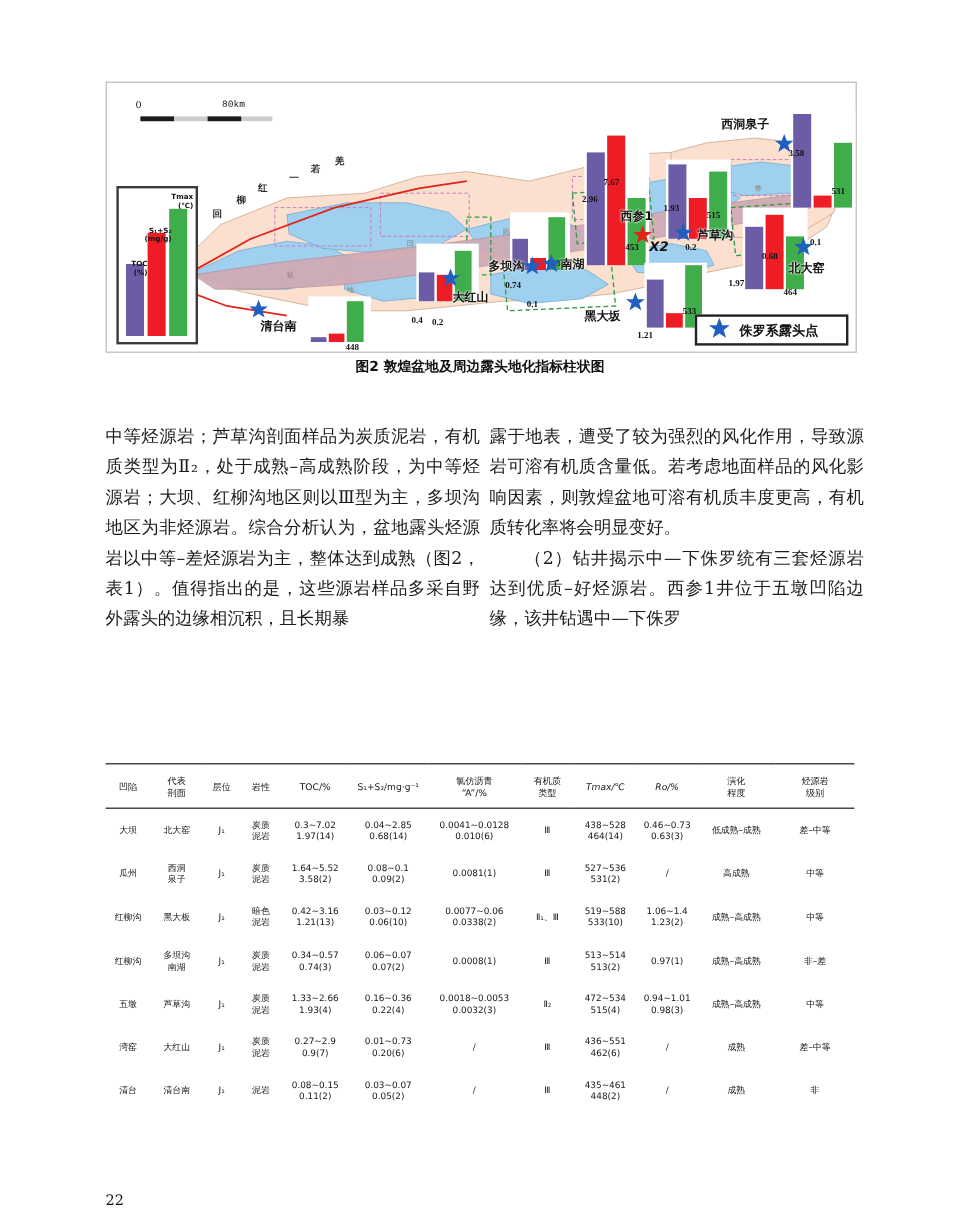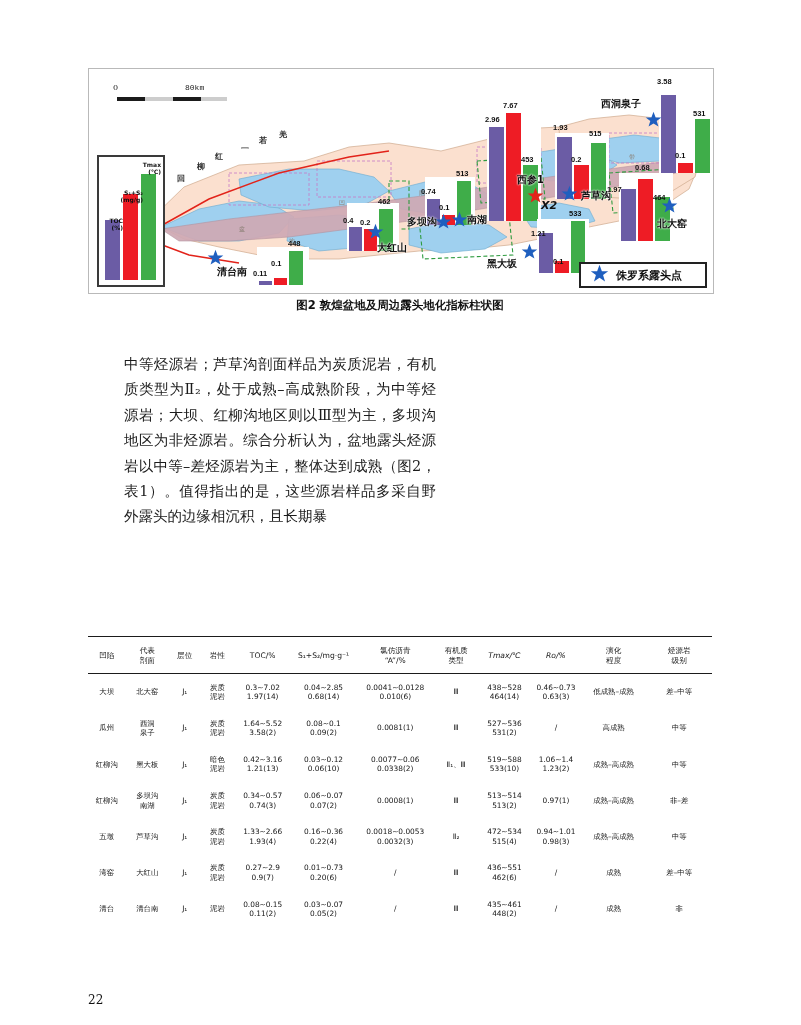--- a/index.html
+++ b/index.html
@@ -56,41 +56,41 @@
            padding-left:9px;box-sizing:border-box;}
   .starleg .lbl{font-size:11px;font-weight:bold;color:#111;}
 
   
   .cluster{position:absolute;background:#fff;}
   .bar{position:absolute;bottom:0;}
   .b-toc{background:#6b5ca5;}
   .b-s{background:#ee1c25;}
   .b-t{background:#3fad49;}
   .vlab{position:absolute;font-size:7.5px;font-weight:bold;color:#111;white-space:nowrap;
-        font-family:Liberation Sans, sans-serif;}
+        font-family:Liberation Serif, serif;margin-top:46px;}
 
   .site{position:absolute;font-size:10px;font-weight:bold;color:#111;white-space:nowrap;
         text-shadow:0 0 2px #fff,0 0 2px #fff;}
   .x2lab{position:absolute;font-size:11px;font-weight:bold;color:#111;font-style:italic;}
 
   .star{position:absolute;width:0;height:0;}
   .star svg{display:block;}
 
   
   .anno{position:absolute;font-size:6px;color:#8a7f74;}
   .fault-lab{position:absolute;font-size:8px;color:#2a2a2a;font-weight:bold;}
 
   .fig-cap{position:absolute;left:88px;top:298px;width:624px;text-align:center;
            font-size:11.5px;font-weight:bold;color:#111;}
 
   
   .col{position:absolute;width:312px;font-size:14.5px;line-height:25.4px;
        color:#1b1b1b;text-align:justify;
        font-family:"DejaVu Serif","Liberation Serif",serif;}
-  .col-l{left:88px;top:352px;margin-left:36px;}
+  .col-l{left:88px;top:352px;}
   .col-r{left:408px;top:352px;}
   .col p{margin:0;text-indent:0;}
   .col p.ind{text-indent:29px;}
 
   
   .tbl-title{position:absolute;left:88px;top:610px;width:624px;text-align:center;
              font-size:12.5px;font-weight:bold;color:#111;}
   table.stat{position:absolute;left:88px;top:636px;width:624px;border-collapse:collapse;
              font-size:7.4px;color:#161616;
              font-family:"DejaVu Sans","Liberation Sans",sans-serif;}
@@ -326,20 +326,24 @@
       </span>
       <span class="lbl">侏罗系露头点</span>
     </div>
   </div>
 
   <div class="fig-cap">图2    敦煌盆地及周边露头地化指标柱状图</div>
 
   <div class="col col-l">
     <p>中等烃源岩；芦草沟剖面样品为炭质泥岩，有机质类型为Ⅱ₂，处于成熟–高成熟阶段，为中等烃源岩；大坝、红柳沟地区则以Ⅲ型为主，多坝沟地区为非烃源岩。综合分析认为，盆地露头烃源岩以中等–差烃源岩为主，整体达到成熟（图2，表1）。值得指出的是，这些源岩样品多采自野外露头的边缘相沉积，且长期暴</p>
   </div>
+  <div class="col col-r">
+    <p>露于地表，遭受了较为强烈的风化作用，导致源岩可溶有机质含量低。若考虑地面样品的风化影响因素，则敦煌盆地可溶有机质丰度更高，有机质转化率将会明显变好。</p>
+    <p class="ind">（2）钻井揭示中—下侏罗统有三套烃源岩达到优质–好烃源岩。西参1井位于五墩凹陷边缘，该井钻遇中—下侏罗</p>
+  </div>
 
 
   <table class="stat">
     <thead>
       <tr>
         <th class="rule-top" style="width:6.0%">
           <span class="two-line">凹陷</span>
           </th>
         <th class="rule-top" style="width:7.0%">
           <span class="two-line">代表</span>

